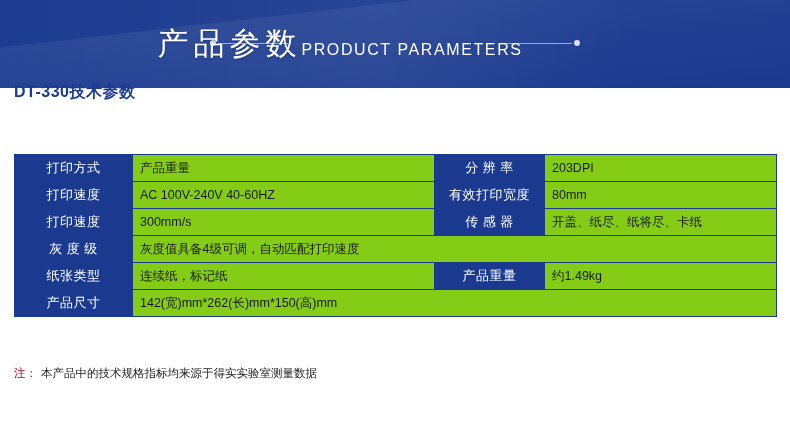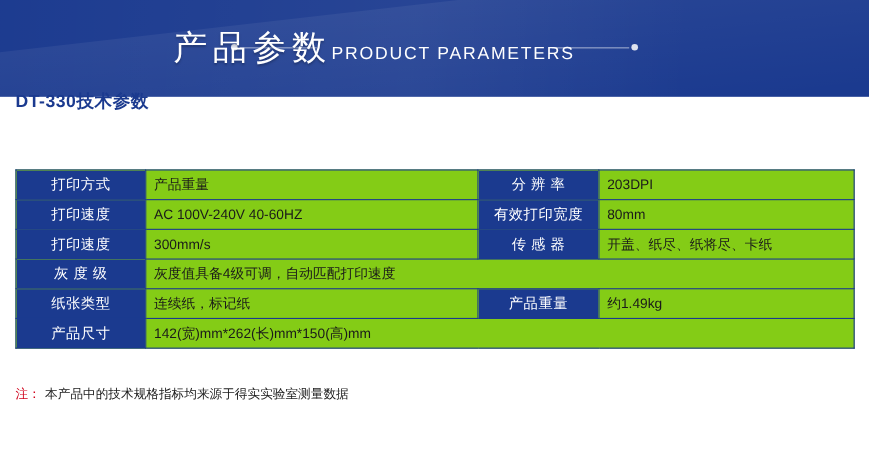--- a/index.html
+++ b/index.html
@@ -119,21 +119,21 @@
     letter-spacing: 0.5px;
   }
   .col-l1 { width: 118px; }
   .col-v1 { width: 302px; }
   .col-l2 { width: 110px; }
   .col-v2 { width: 232px; }
 
   
   .footnote {
     position: absolute;
-    left: 14px; top: 351px;
+    left: 14px; top: 366px;
     font-size: 11.5px;
     color: #1a1a1a;
   }
   .footnote .mark {
     color: #d0021b;
     margin-right: 4px;
   }
 
   
   .edge-bottom {

